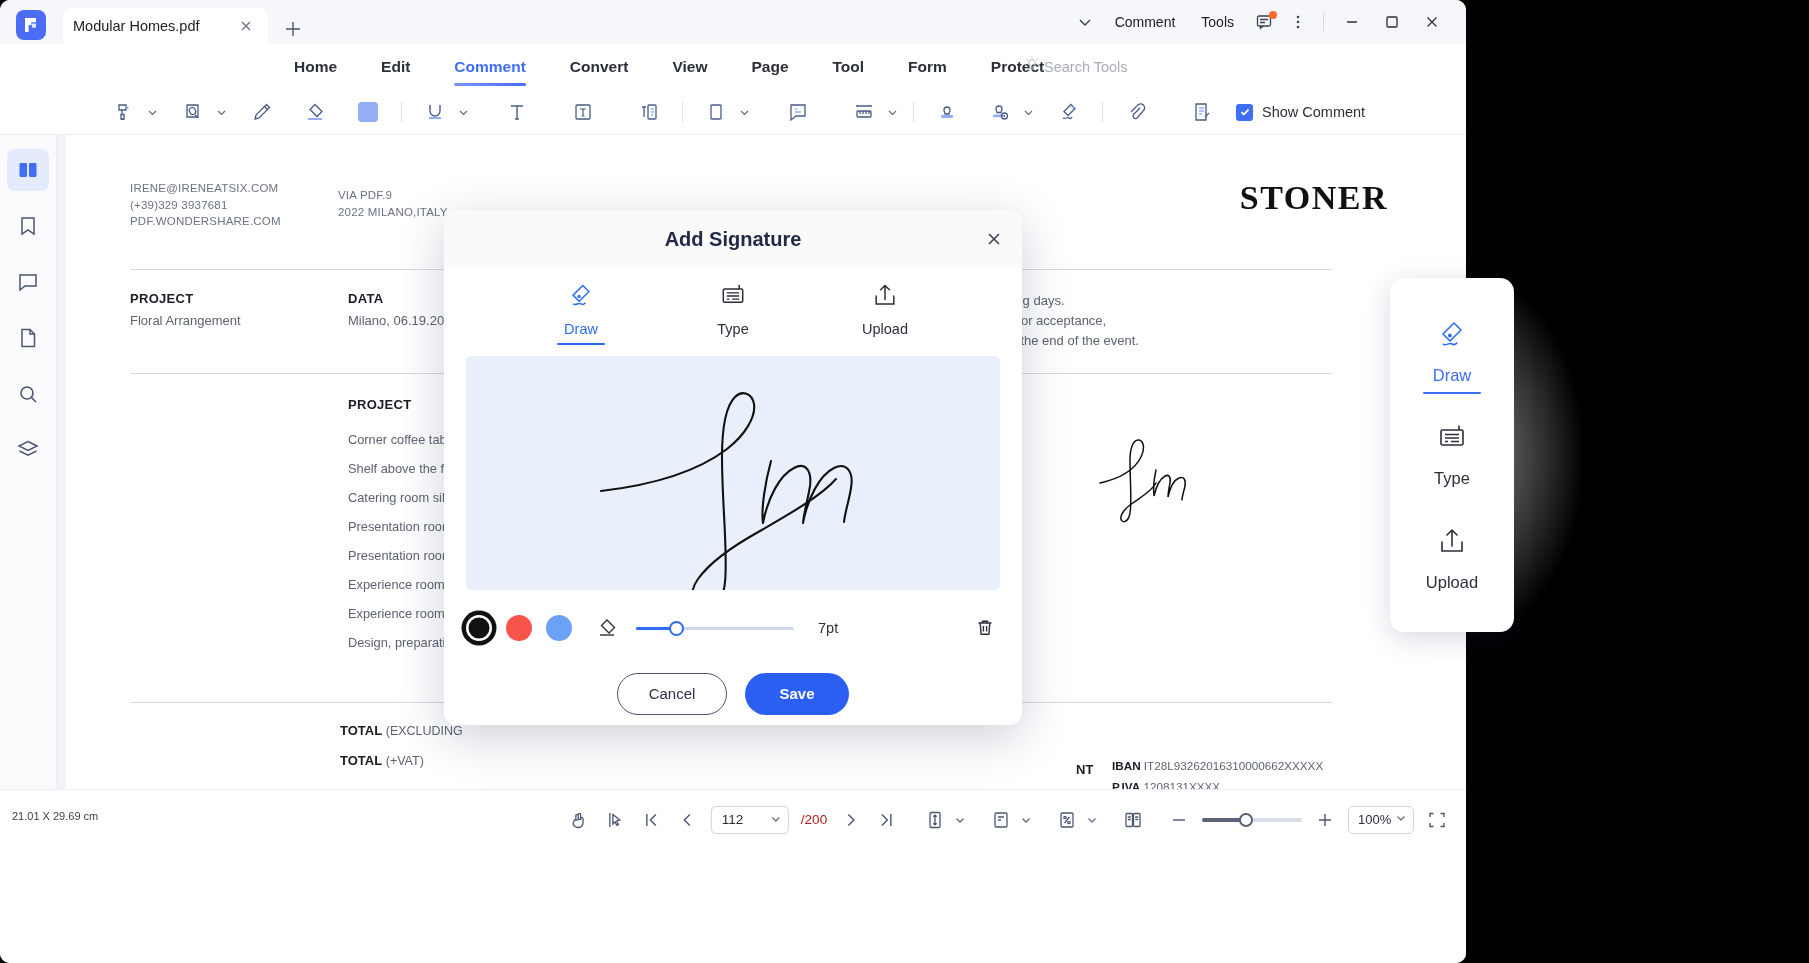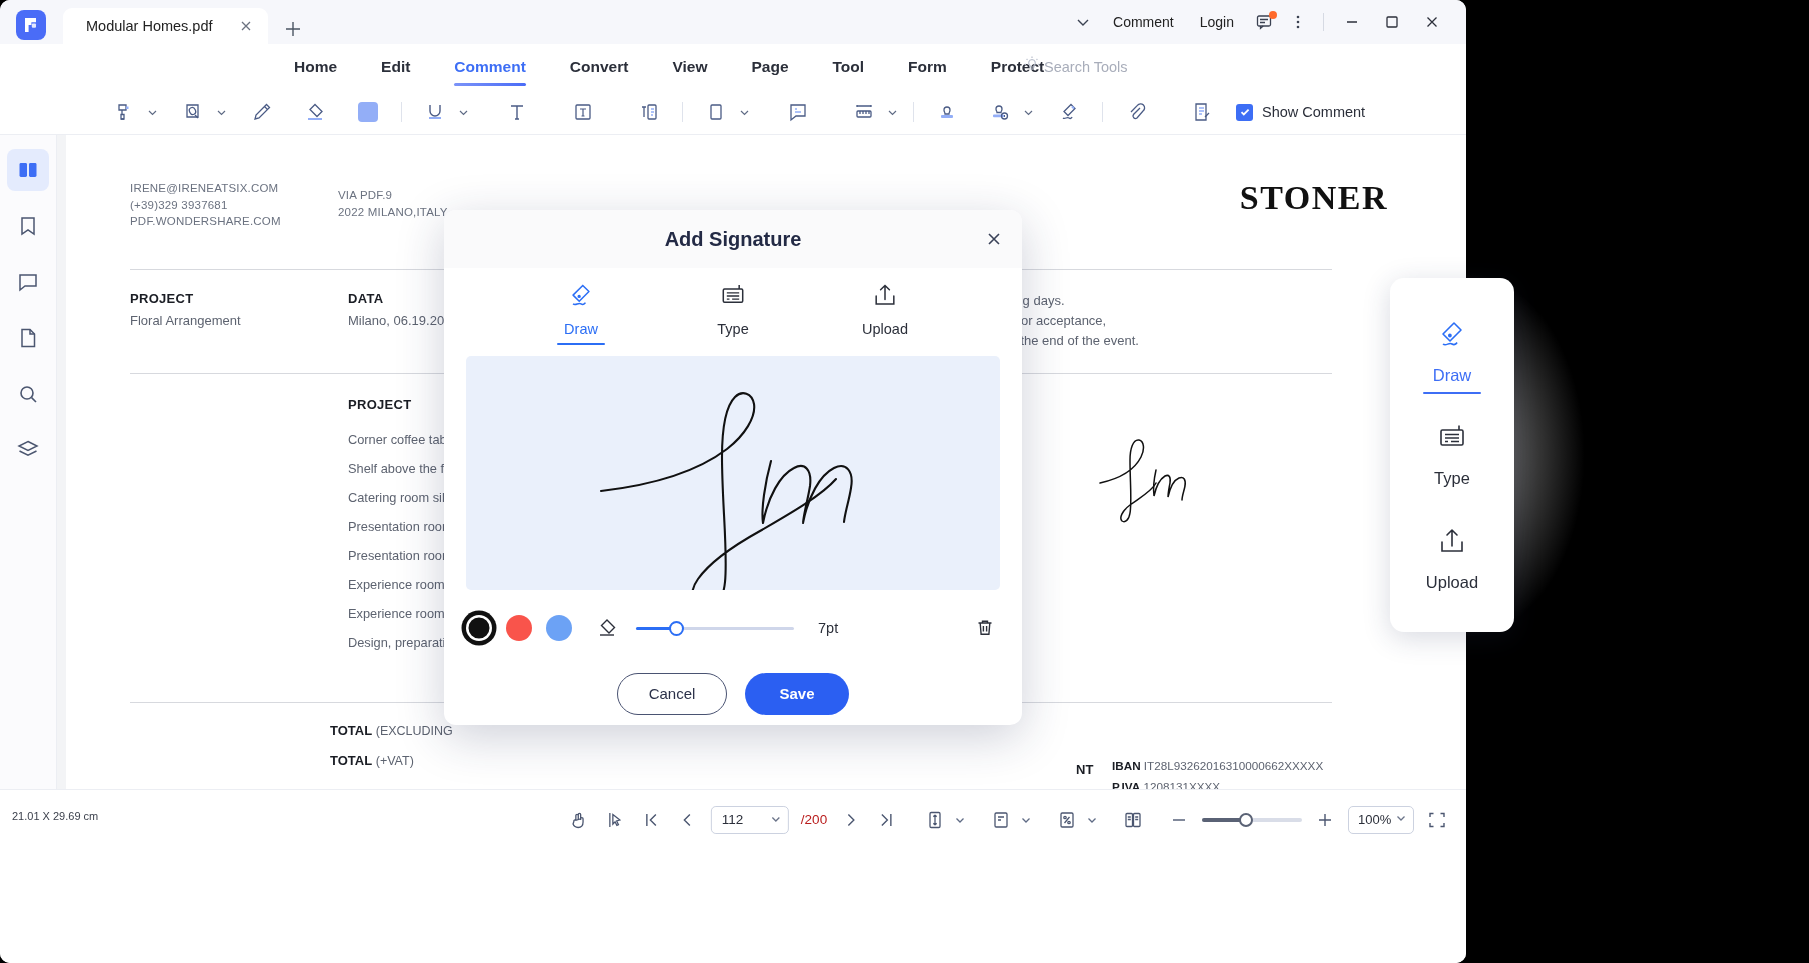--- a/index.html
+++ b/index.html
@@ -25,21 +25,21 @@
     border-radius:8px; background:#4a6cf7;
     display:flex; align-items:center; justify-content:center;
   }
   #logo svg{ display:block; }
   .doc-tab{
     position:absolute; left:63px; top:8px; width:205px; height:36px;
     background:#ffffff; border-radius:9px 9px 0 0;
     display:flex; align-items:center;
   }
   .doc-tab-label{
-    font-size:14.5px; color:#222; margin-left:23px;
+    font-size:14.5px; color:#222; margin-left:10px;
     white-space:nowrap; overflow:hidden; text-overflow:ellipsis;
     max-width:140px;
   }
   .tab-close{
     position:absolute; right:14px; top:50%; transform:translateY(-50%);
     width:16px; height:16px; cursor:pointer; color:#6b7280;
   }
   #new-tab{
     position:absolute; left:282px; top:18px; width:22px; height:22px;
     cursor:pointer; color:#4b5563;
@@ -136,21 +136,21 @@
   #page .hdr-contact{ position:absolute; left:64px; top:45px; font-size:11.5px; color:#6b7280; line-height:16.5px; letter-spacing:.2px;}
   #page .hdr-addr{ position:absolute; left:272px; top:52px; font-size:11.5px; color:#6b7280; line-height:16.5px; letter-spacing:.2px;}
   #page .brand{
     position:absolute; right:80px; top:44px; font-family:"Liberation Serif", serif;
     font-size:34px; letter-spacing:1.5px; color:#111; font-weight:bold;
   }
   .rule{ position:absolute; left:64px; width:1202px; height:1px; background:#d7d9de; }
   #page .lbl-b{ font-size:13px; font-weight:bold; color:#1a1d24; letter-spacing:.3px;}
   #page .lbl-n{ font-size:13px; color:#5d6370; }
   .svc-row{ position:absolute; left:282px; font-size:12.8px; color:#5d6370; white-space:nowrap;}
-  #page .tot{ position:absolute; left:264px; font-size:13px; color:#1a1d24; }
+  #page .tot{ position:absolute; left:274px; font-size:13px; color:#1a1d24; }
   #page .tot b{ font-weight:bold; }
   #page .tot span{ color:#5d6370; font-size:12.5px;}
   #sig-preview{ position:absolute; left:1020px; top:285px; }
   .iban{ position:absolute; left:1046px; font-size:11.7px; color:#1a1d24; white-space:nowrap;}
   .iban b{ font-weight:bold; }
   .iban span{ color:#5d6370; }
   #footer-note{
     position:absolute; left:0; right:0; top:627px; text-align:center;
     font-size:8.6px; color:#8a8f9c; letter-spacing:.1px;
   }
@@ -334,21 +334,21 @@
         </svg>
     </div>
 
     <div id="win-right">
       <div class="tb-chevron">
         <svg width="18" height="18" viewBox="0 0 18 18" fill="none" stroke="currentColor" stroke-width="1.4">
             <path d="M4 7l5 5 5-5"></path>
           </svg>
       </div>
       <div class="tb-text">Comment</div>
-      <div class="tb-text">Login</div>
+      <div class="tb-text">Tools</div>
       <div class="tb-icon">
         <svg width="18" height="18" viewBox="0 0 18 18" fill="none" stroke="currentColor" stroke-width="1.3">
           <rect x="2.5" y="3" width="13" height="10" rx="1.5"></rect>
             <path d="M5 6.5h8M5 9.5h5"></path>
             <path d="M5.5 13v2.3L8.2 13"></path>
         </svg>
         <span class="badge-dot"></span>
       </div>
       <div class="tb-icon">
         <svg width="18" height="18" viewBox="0 0 18 18" fill="currentColor">

